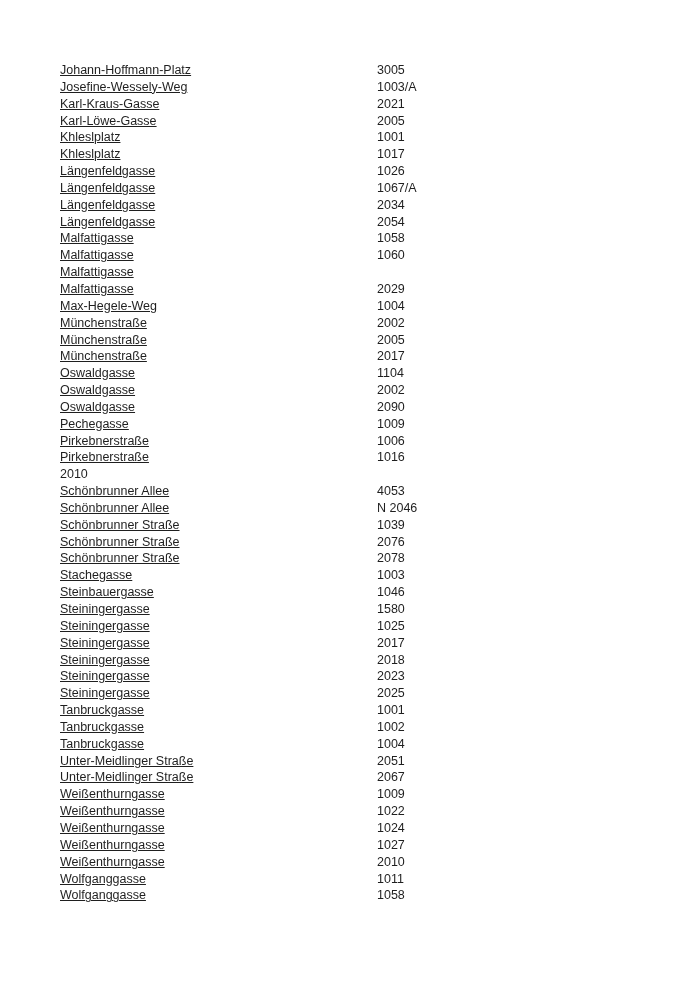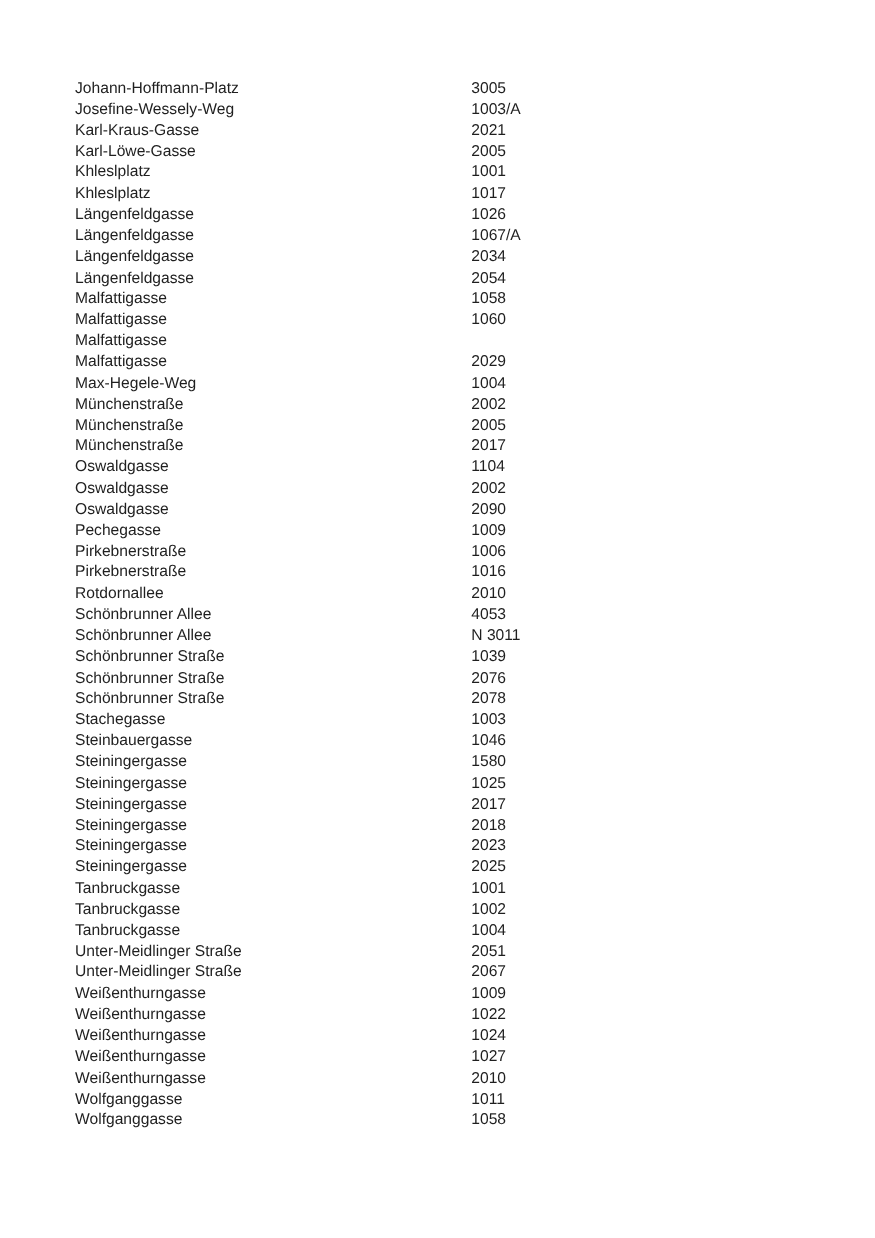--- a/index.html
+++ b/index.html
@@ -30,20 +30,21 @@
     align-items: baseline;
     height: 16.85px;
     line-height: 16.85px;
     font-size: 12.5px;
     color: #1f1f1f;
     white-space: nowrap;
   }
   .street {
     width: 317px;
     flex: 0 0 317px;
+    text-decoration: underline;
   }
   .code {
     flex: 1 1 auto;
   }
 </style>
 </head>
 <body>
 
 <div class="page">
   <div class="street-list">
@@ -162,32 +163,31 @@
         <span class="street">Pirkebnerstraße</span>
         <span class="code">1006</span>
       </div>
 
       <div class="row">
         <span class="street">Pirkebnerstraße</span>
         <span class="code">1016</span>
       </div>
 
       <div class="row">
-        <span class="street">Rotdornallee</span>
         <span class="code">2010</span>
       </div>
 
       <div class="row">
         <span class="street">Schönbrunner Allee</span>
         <span class="code">4053</span>
       </div>
 
       <div class="row">
         <span class="street">Schönbrunner Allee</span>
-        <span class="code">N 3011</span>
+        <span class="code">N 2046</span>
       </div>
 
       <div class="row">
         <span class="street">Schönbrunner Straße</span>
         <span class="code">1039</span>
       </div>
 
       <div class="row">
         <span class="street">Schönbrunner Straße</span>
         <span class="code">2076</span>

